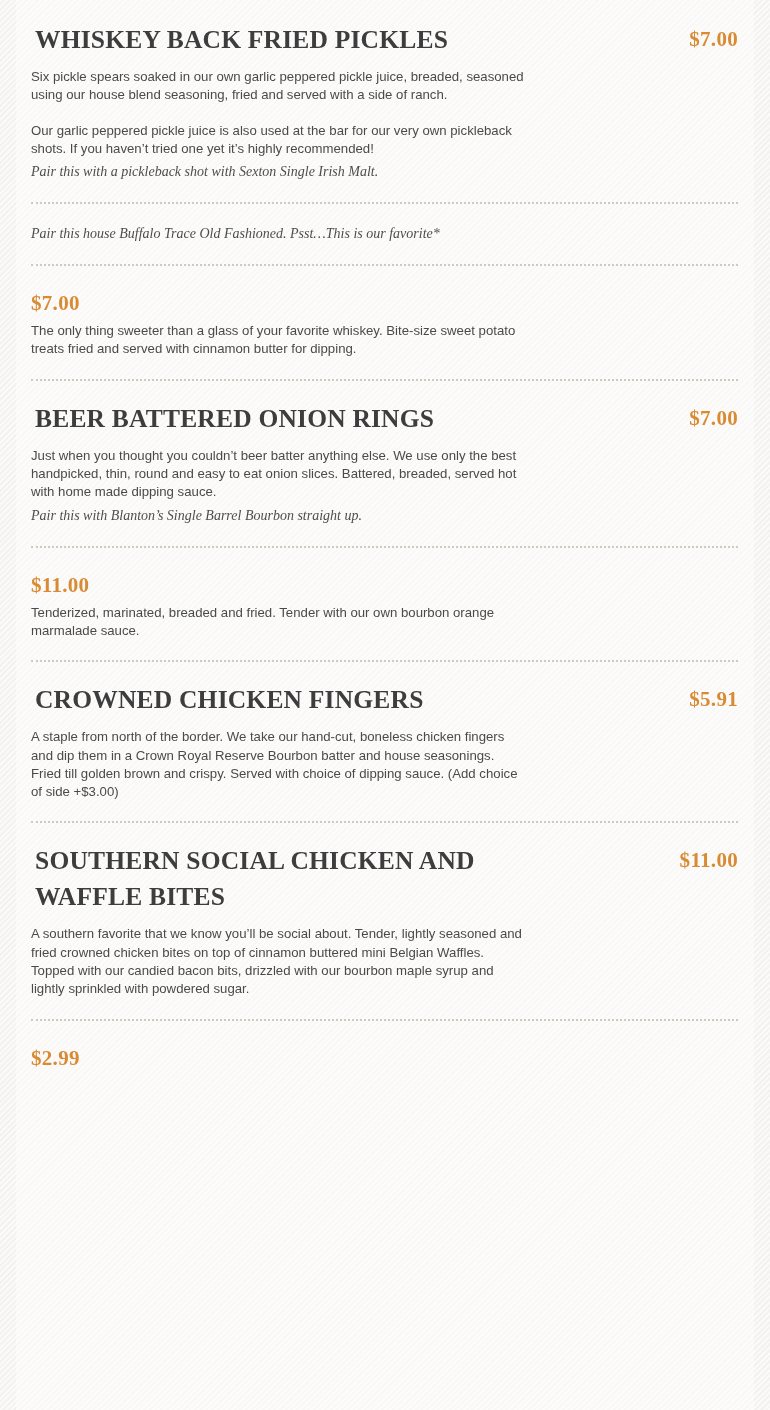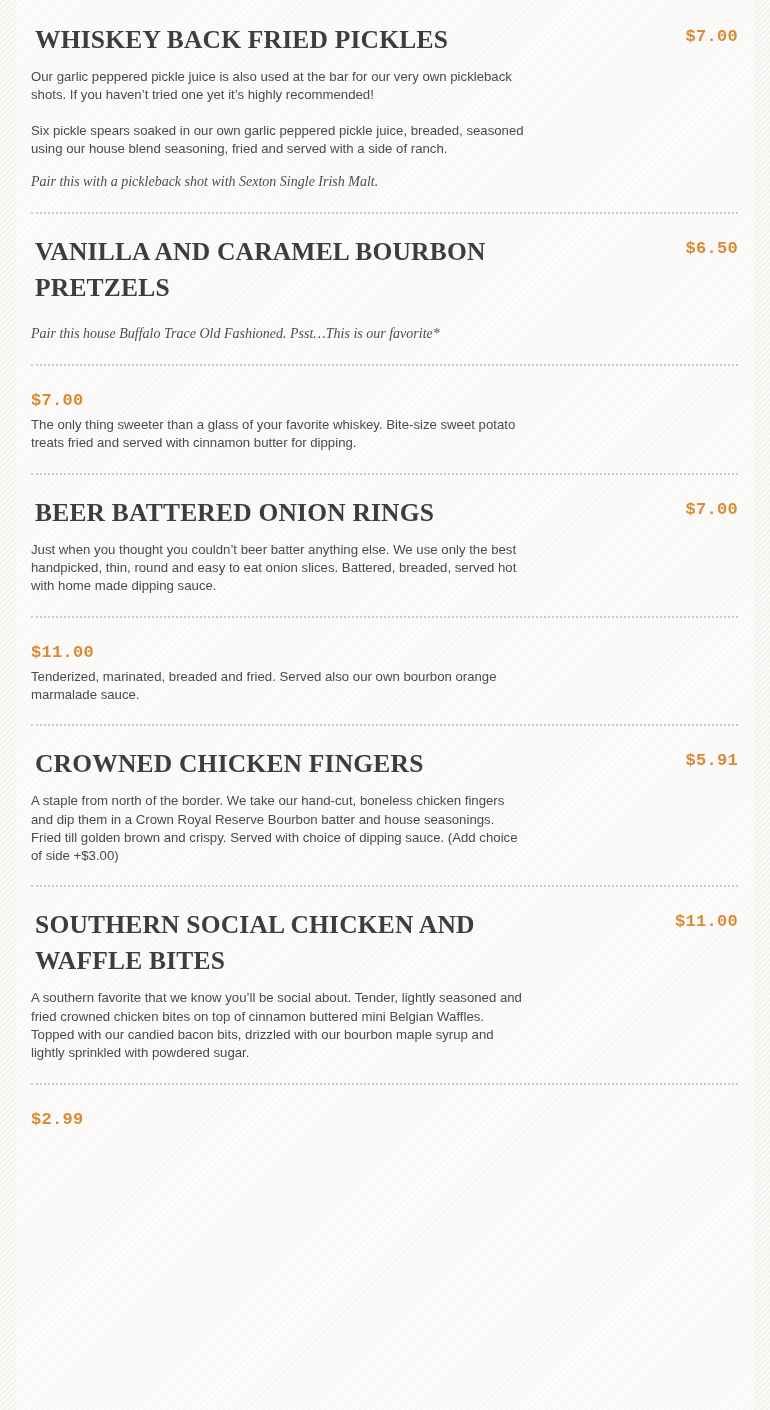--- a/index.html
+++ b/index.html
@@ -50,22 +50,22 @@
     font-size: 25.5px;
     line-height: 36px;
     letter-spacing: 0.2px;
     font-weight: 700;
     color: #3d3d3d;
     text-transform: uppercase;
     max-width: 470px;
     margin: 4px;
   }
   .item-price {
-    font-family: Liberation Mono, monospace;
-    font-size: 17px;
+    font-family: Liberation Serif, serif;
+    font-size: 21px;
     font-weight: 700;
     color: #d98b33;
     letter-spacing: 0.3px;
     white-space: nowrap;
     padding-top: 9px;
   }
   .item-desc {
     font-family: "Liberation Sans", sans-serif;
     font-size: 13.2px;
     line-height: 18.3px;
@@ -75,78 +75,75 @@
   }
   .item-desc + .item-desc {
     margin-top: 17px;
   }
   .item-pair {
     font-family: "Liberation Serif", serif;
     font-style: italic;
     font-size: 14px;
     line-height: 20px;
     color: #4d4d4d;
-    margin: 14px 0 0 0;
+    margin: 4px 0 0 0;
     max-width: 520px;
   }
   .divider {
     margin-top: 20px;
     border: 0;
     border-top: 2px dotted #cfc9c0;
     height: 0;
   }
 </style>
 </head>
 <body>
 
 <div class="page">
   <div class="menu-list">
 
     <div class="menu-item">
       <div class="item-head">
         <h2 class="item-title">WHISKEY BACK FRIED PICKLES</h2>
         <div class="item-price">$7.00</div>
       </div>
+      <p class="item-desc">Six pickle spears soaked in our own garlic peppered pickle juice, breaded, seasoned using our house blend seasoning, fried and served with a side of ranch.</p>
       <p class="item-desc">Our garlic peppered pickle juice is also used at the bar for our very own pickleback shots. If you haven’t tried one yet it’s highly recommended!</p>
-      <p class="item-desc">Six pickle spears soaked in our own garlic peppered pickle juice, breaded, seasoned using our house blend seasoning, fried and served with a side of ranch.</p>
       <p class="item-pair">Pair this with a pickleback shot with Sexton Single Irish Malt.</p>
       <hr class="divider">
     </div>
 
     <div class="menu-item">
-      <div class="item-head">
-        <h2 class="item-title">VANILLA AND CARAMEL BOURBON PRETZELS</h2>
-        <div class="item-price">$6.50</div>
-      </div>
       <p class="item-pair">Pair this house Buffalo Trace Old Fashioned. Psst…This is our favorite*</p>
       <hr class="divider">
     </div>
 
     <div class="menu-item">
       <div class="item-head">
         <div class="item-price">$7.00</div>
       </div>
       <p class="item-desc">The only thing sweeter than a glass of your favorite whiskey. Bite-size sweet potato treats fried and served with cinnamon butter for dipping.</p>
       <hr class="divider">
     </div>
 
     <div class="menu-item">
       <div class="item-head">
         <h2 class="item-title">BEER BATTERED ONION RINGS</h2>
         <div class="item-price">$7.00</div>
       </div>
       <p class="item-desc">Just when you thought you couldn’t beer batter anything else. We use only the best handpicked, thin, round and easy to eat onion slices. Battered, breaded, served hot with home made dipping sauce.</p>
+      <p class="item-pair">Pair this with Blanton’s Single Barrel Bourbon straight up.</p>
       <hr class="divider">
     </div>
 
     <div class="menu-item">
       <div class="item-head">
         <div class="item-price">$11.00</div>
       </div>
-      <p class="item-desc">Tenderized, marinated, breaded and fried. Served also our own bourbon orange marmalade sauce.</p>
+      <p class="item-desc">Tenderized, marinated, breaded and fried. Tender with our own bourbon orange marmalade sauce.</p>
       <hr class="divider">
     </div>
 
     <div class="menu-item">
       <div class="item-head">
         <h2 class="item-title">CROWNED CHICKEN FINGERS</h2>
         <div class="item-price">$5.91</div>
       </div>
       <p class="item-desc">A staple from north of the border. We take our hand-cut, boneless chicken fingers and dip them in a Crown Royal Reserve Bourbon batter and house seasonings. Fried till golden brown and crispy. Served with choice of dipping sauce. (Add choice of side +$3.00)</p>
       <hr class="divider">

